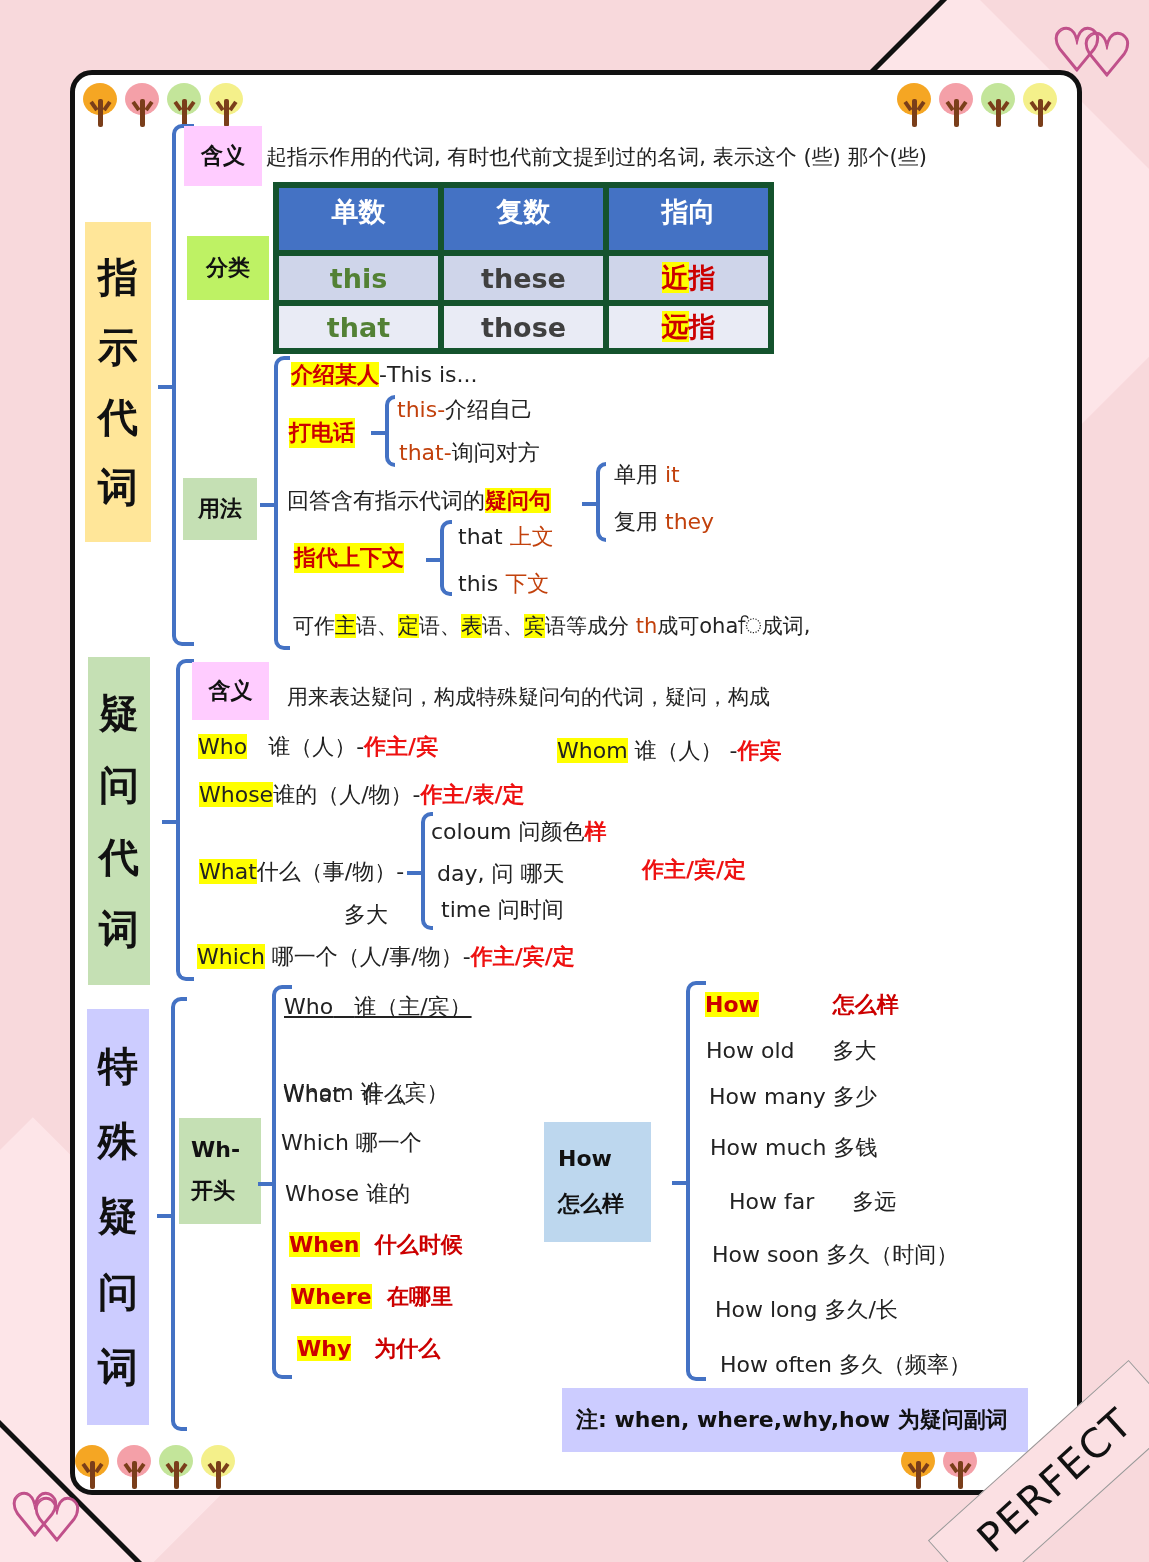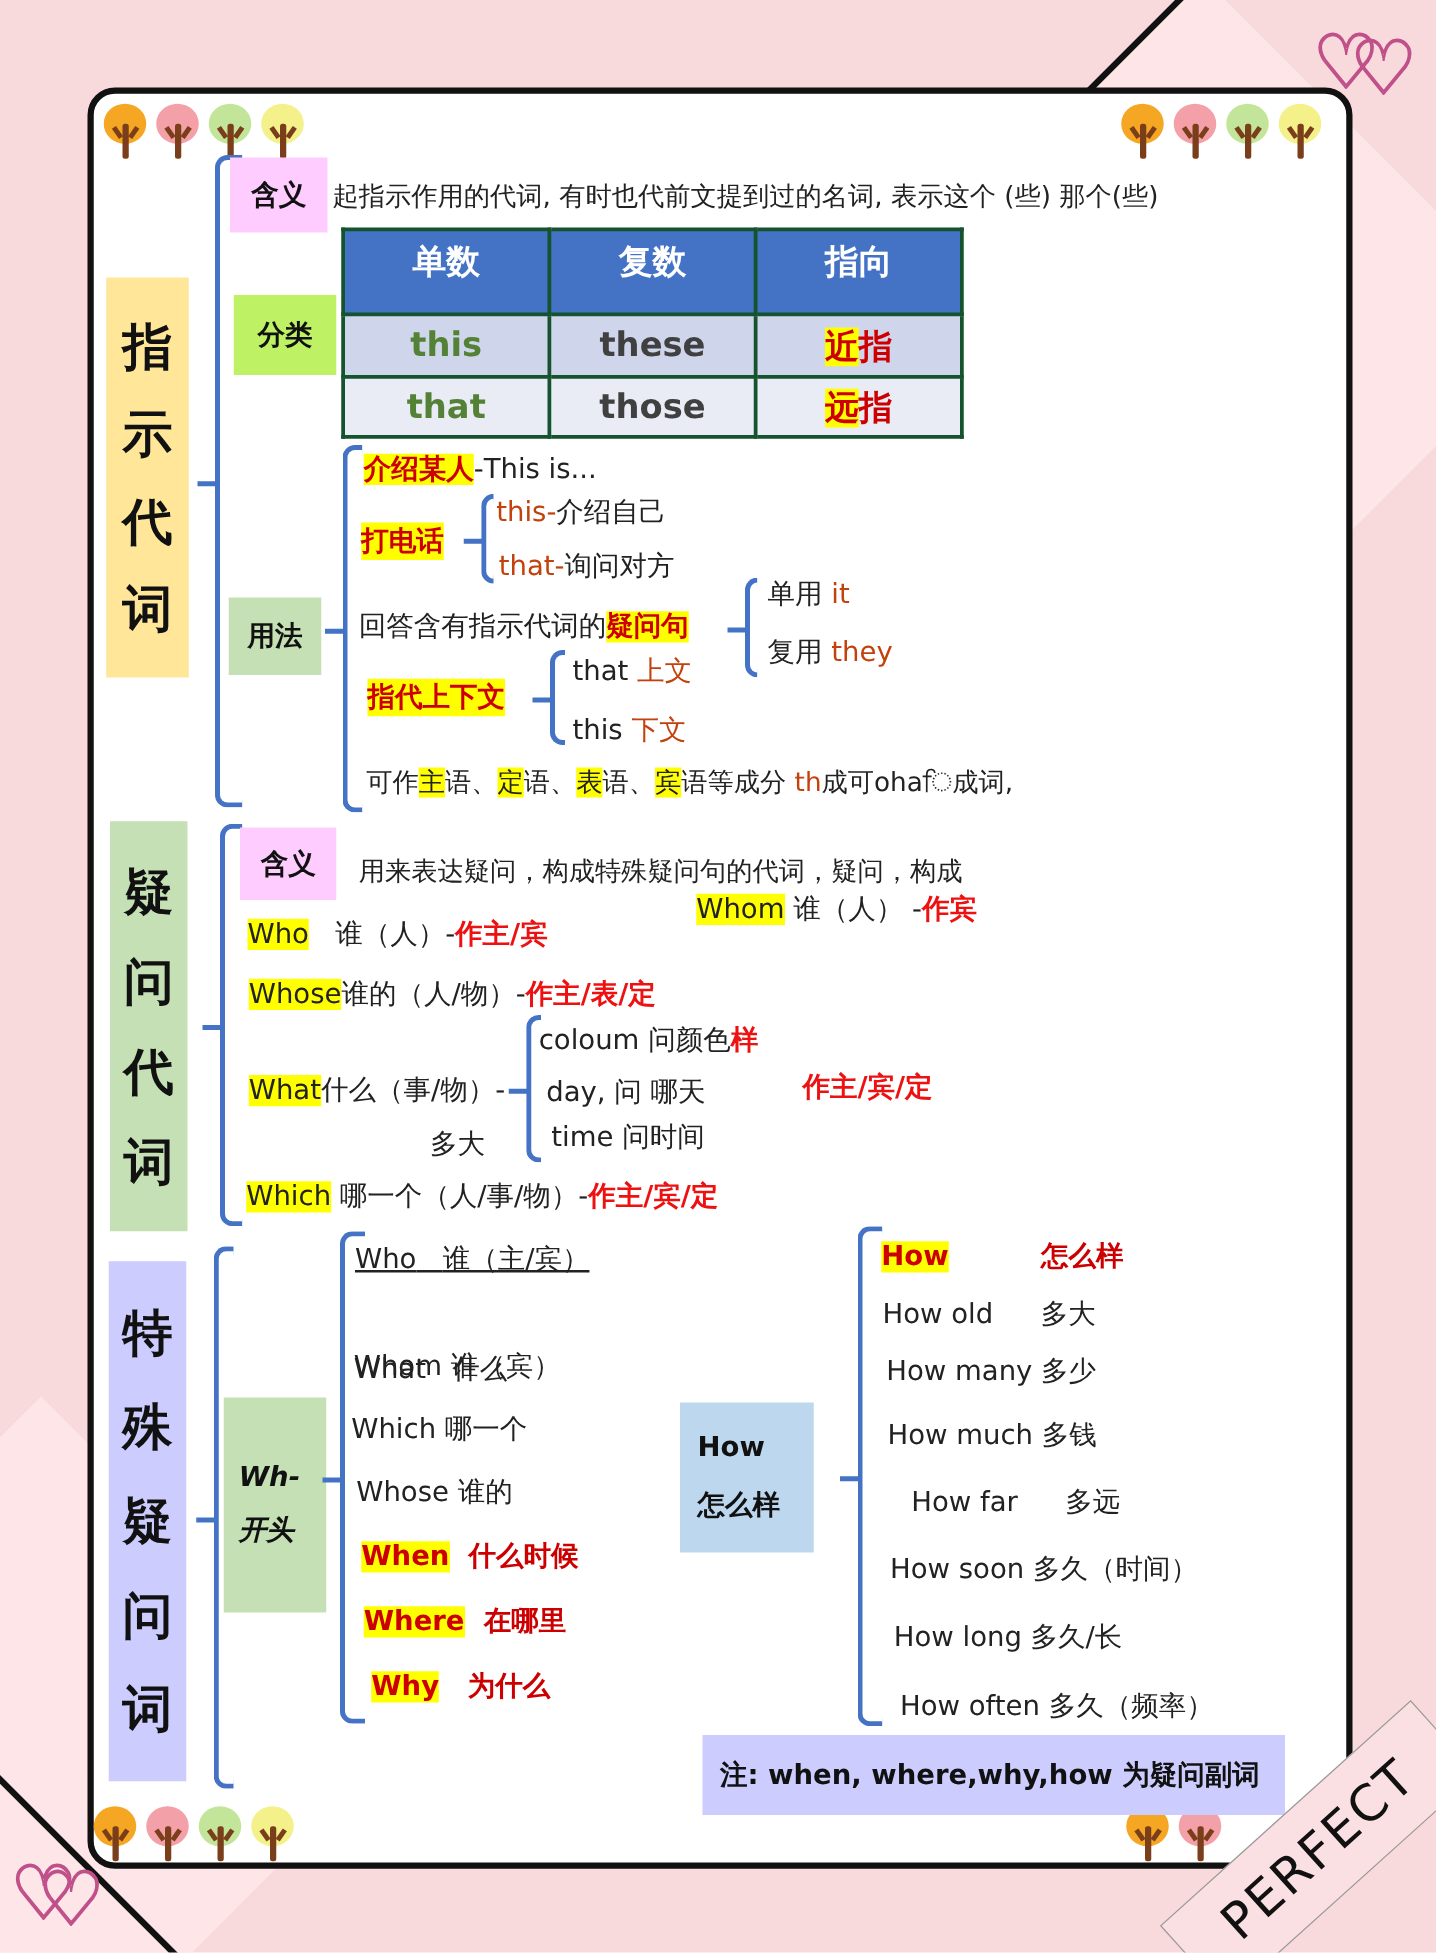--- a/index.html
+++ b/index.html
@@ -35,21 +35,21 @@
   .bracket::after {
     content: ""; position: absolute; left: -18px; top: 50%; width: 16px; height: 4px; background: #4472c4;
   }
   .txt { position: absolute; font-size: 22px; white-space: nowrap; color: #222; }
   .red { color: #c2410c; }
   .dred { color: #c00; font-weight: bold; }
   .hl { background: #ffff00; }
   .b { font-weight: bold; }
 
   table.cls { position: absolute; left: 273px; top: 182px; border-collapse: collapse; }
-  table.cls td { width: 165px; text-align: center; border: 3px solid #14532d; font-weight: bold; font-size: 27px; }
+  table.cls td { width: 165px; text-align: center; border: 6px solid #14532d; font-weight: bold; font-size: 27px; }
   table.cls tr.hd td { background: #4472c4; color: #fff; height: 68px; vertical-align: top; padding-top: 6px; }
   table.cls tr.r1 td { background: #cfd5ea; height: 50px; }
   table.cls tr.r2 td { background: #e9ebf5; height: 48px; }
   .green { color: #538135; }
   .purple { color: #404040; }
 
   .ribbon {
     position: absolute; left: 920px; top: 1440px; width: 270px; height: 80px; background: #fbe0e3;
     border: 1px solid #999; transform: rotate(-42deg); transform-origin: center;
     display: flex; align-items: center; justify-content: center;
@@ -226,21 +226,21 @@
   <span>问</span>
   <span>代</span>
   <span>词</span>
 </div>
 <div class="bracket" style="left:176px; top:659px; width:18px; height:322px;"></div>
 
 <div class="tag" style="left:192px; top:662px; width:77px; height:58px; background:#ffccff;">含义</div>
 <div class="txt" style="left:287px; top:683px; font-size:21px;">用来表达疑问，构成特殊疑问句的代词，疑问，构成</div>
 
 <div class="txt" style="left:198px; top:732px;"><span class="hl">Who</span>&nbsp;&nbsp; <span>谁（人）-</span><span class="dred" style="color:#e11">作主/宾</span></div>
-<div class="txt" style="left:524px; top:712px;padding-left:33px;"><span class="hl">Whom</span> <span>谁（人）  -</span><span class="dred" style="color:#e11">作宾</span></div>
+<div class="txt" style="left:524px; top:736px;padding-left:33px;"><span class="hl">Whom</span> <span>谁（人）  -</span><span class="dred" style="color:#e11">作宾</span></div>
 <div class="txt" style="left:199px; top:780px;"><span class="hl">Whose</span><span>谁的（人/物）-</span><span class="dred" style="color:#e11">作主/表/定</span></div>
 
 <div class="txt" style="left:199px; top:857px;"><span class="hl">What</span><span>什么（事/物）-</span></div>
 <div class="txt" style="left:344px; top:900px;">多大</div>
 <div class="bracket" style="left:421px; top:812px; width:12px; height:118px;"></div>
 <div class="txt" style="left:431px; top:817px;"><span>coloum</span> <span>问颜色</span><span class="dred" style="color:#e11">样</span></div>
 <div class="txt" style="left:437px; top:859px;"><span>day,</span> <span>问 哪天</span></div>
 <div class="txt" style="left:441px; top:895px;"><span>time</span>  <span>问时间</span></div>
 <div class="txt dred" style="left:642px; top:855px; color:#e11;">作主/宾/定</div>
 
@@ -248,21 +248,21 @@
 
 <div class="vlabel" style="left:87px; top:1009px; width:62px; height:416px; background:#ccccff;">
   <span>特</span>
   <span>殊</span>
   <span>疑</span>
   <span>问</span>
   <span>词</span>
 </div>
 <div class="bracket" style="left:171px; top:997px; width:16px; height:434px;"></div>
 
-<div class="tag" style="left:179px; top:1118px; width:82px; height:172px; background:#c5e0b4; flex-direction:column; align-items:flex-start; padding-left:12px; gap:14px;font-style:italic;">
+<div class="tag" style="left:179px; top:1118px; width:82px; height:106px; background:#c5e0b4; flex-direction:column; align-items:flex-start; padding-left:12px; gap:14px;">
   <span>Wh-</span>
   <span>开头</span>
 </div>
 <div class="bracket" style="left:272px; top:985px; width:20px; height:394px;"></div>
 <div class="txt" style="left:284px; top:992px;text-decoration:underline;"><span>Who</span>&nbsp;&nbsp; <span>谁（主/宾）</span></div>
 <div class="txt" style="left:283px; top:1078px;"><span>Whom</span> <span>谁（宾）</span></div>
 <div class="txt" style="left:283px; top:1080px;"><span>What</span>&nbsp;&nbsp; <span>什么</span></div>
 <div class="txt" style="left:281px; top:1128px;"><span>Which</span> <span>哪一个</span></div>
 <div class="txt" style="left:285px; top:1179px;"><span>Whose</span> <span>谁的</span></div>
 <div class="txt dred" style="left:289px; top:1230px;"><span class="hl">When</span>&nbsp; <span>什么时候</span></div>

